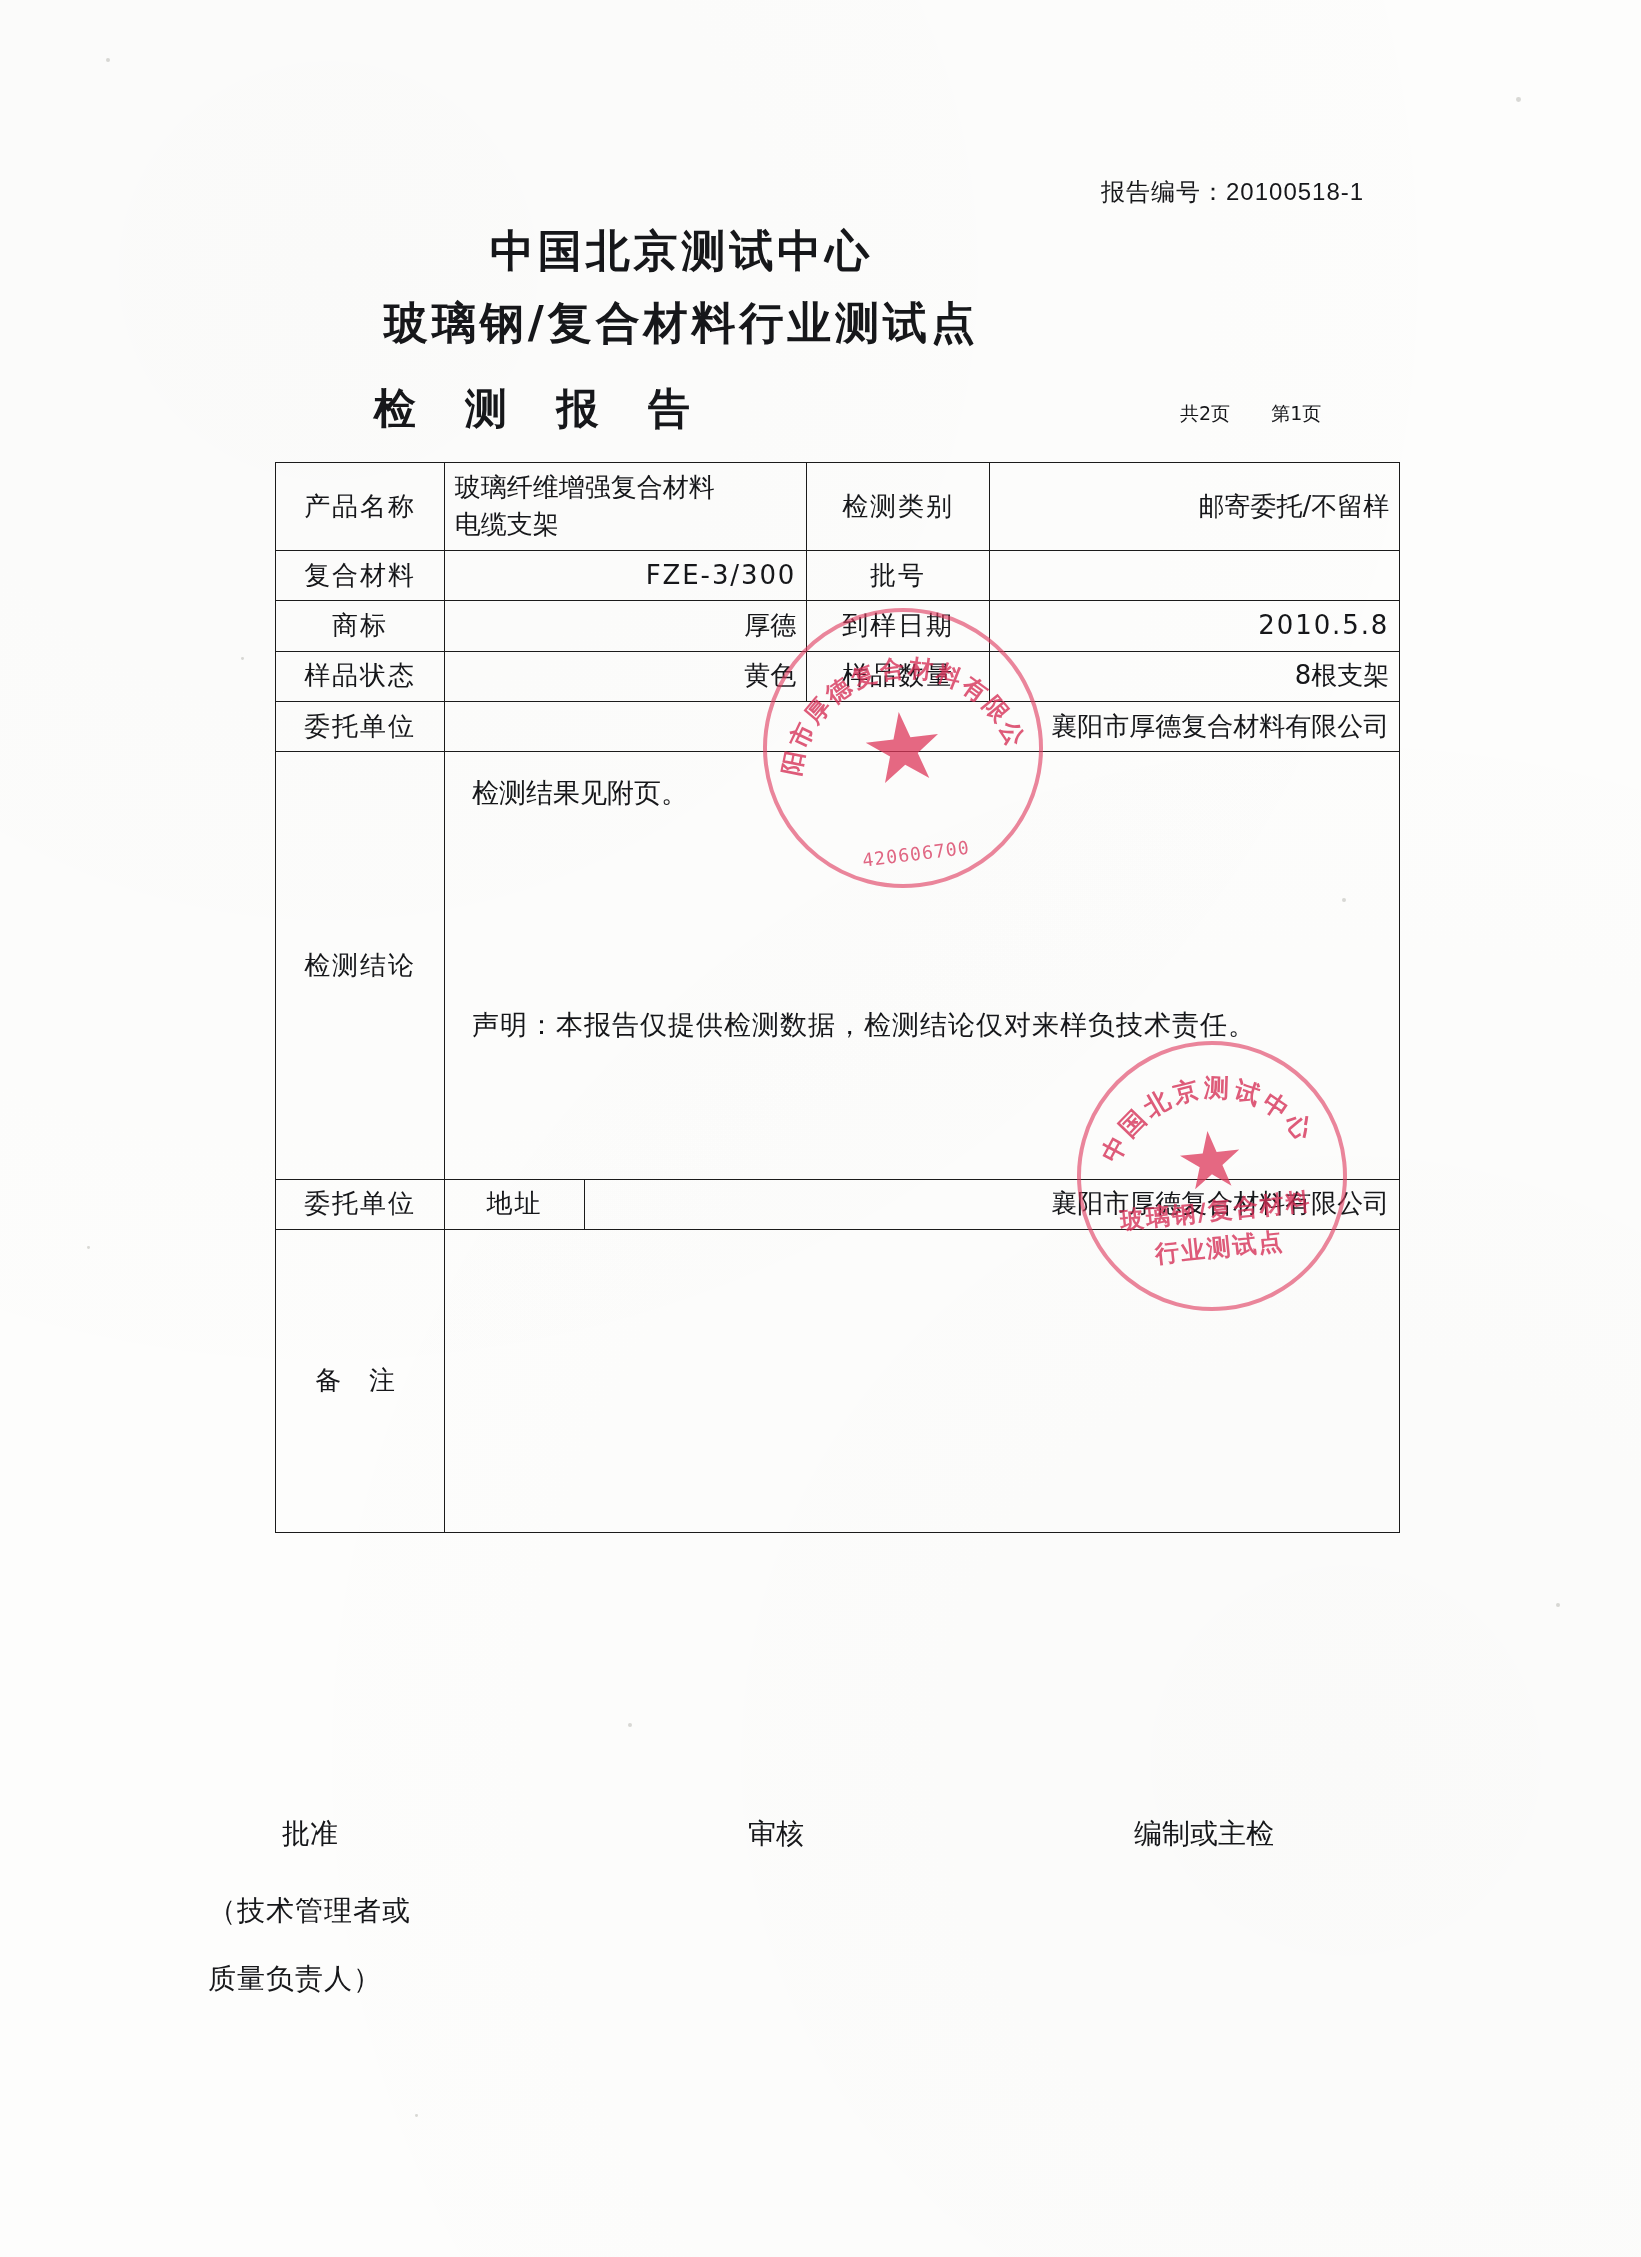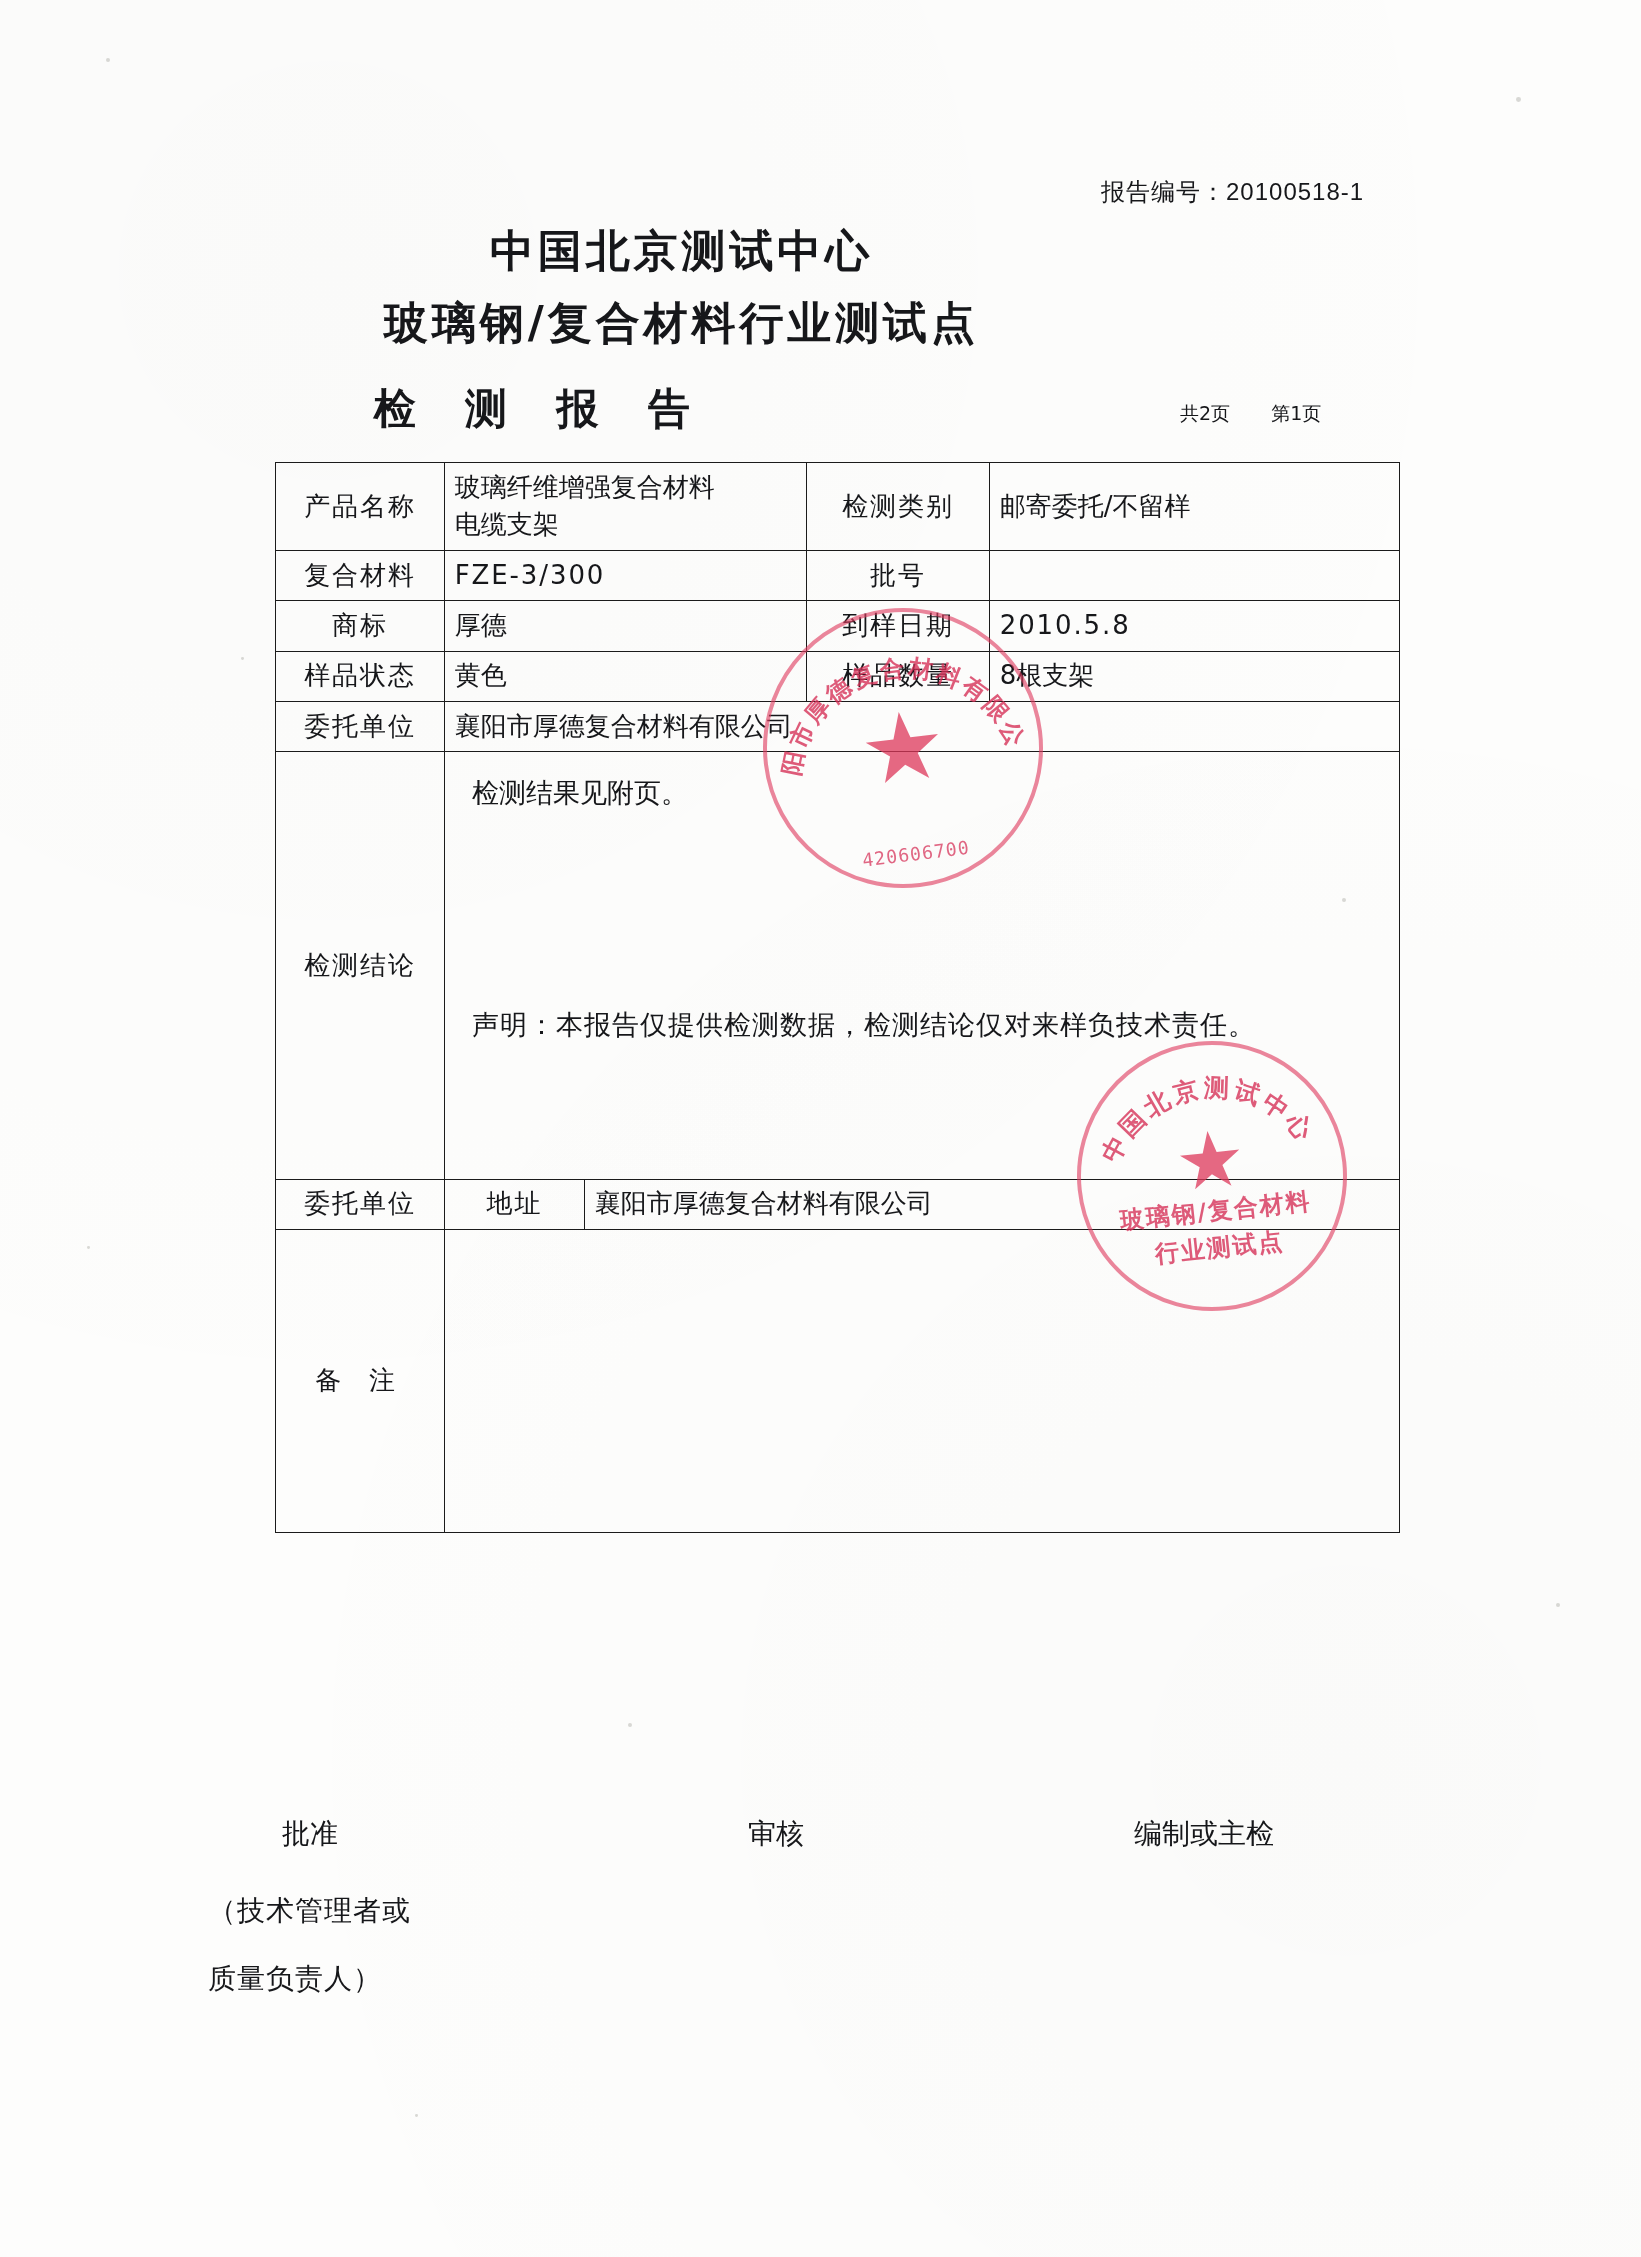--- a/index.html
+++ b/index.html
@@ -97,21 +97,21 @@
     font-family: "DejaVu Sans", sans-serif;
     padding: 5.8px 9.7px;
     vertical-align: middle;
     line-height: 1.45;
   }
   .lbl {
     text-align: center;
     letter-spacing: 1.9px;
     white-space: nowrap;
   }
-  .ctr { text-align: left; }
+  .ctr { text-align: right; }
   .lft { text-align: left; padding-left: 21px; }
   .mono {
     font-family: "DejaVu Sans Mono", monospace;
     letter-spacing: 1.9px;
     font-size: 25px;
   }
 
   .cell-prodname { line-height: 1.5; padding-left: 19.3px; margin-left: 6px; }
 
   .concl-cell {

